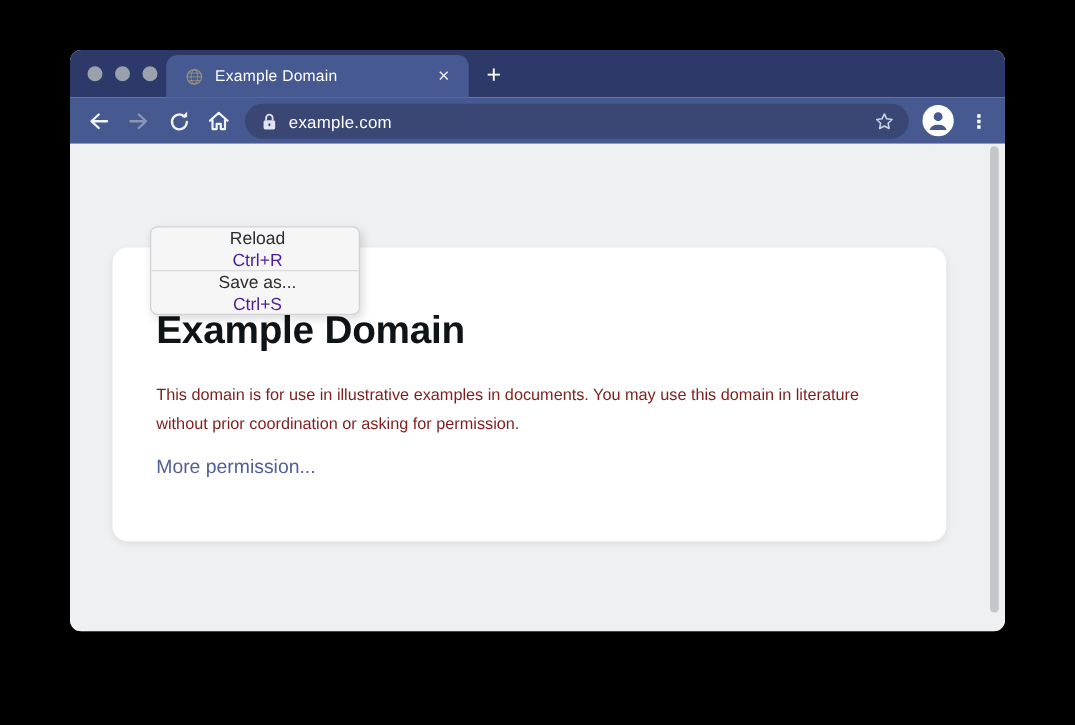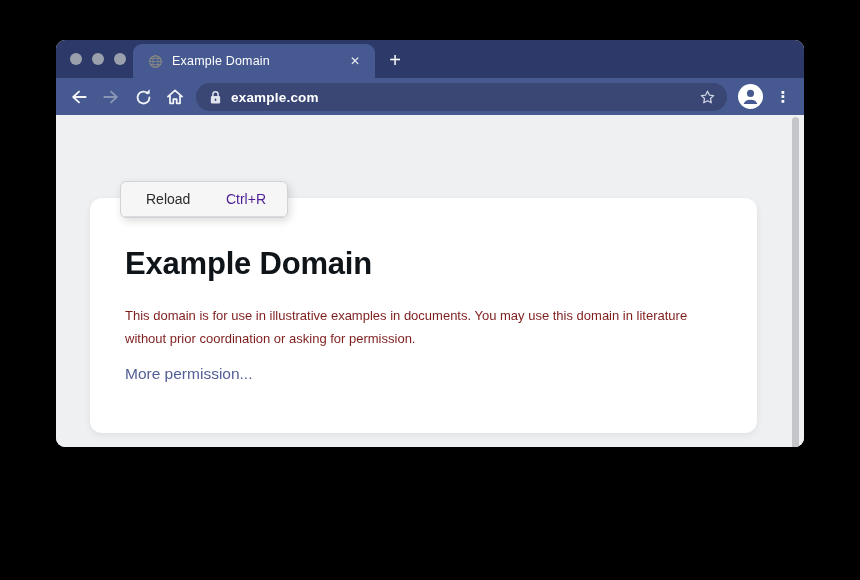--- a/index.html
+++ b/index.html
@@ -13,21 +13,21 @@
     --icon-white:#f2f4f8;
     --icon-muted:#8b95b4;
     --scrollbar-thumb:#c4c6ca;
   }
   *{box-sizing:border-box;margin:0;padding:0;}
   body{
     width:860px;height:580px;background:#000;overflow:hidden;position:relative;
     font-family:"Liberation Sans","DejaVu Sans",sans-serif;
   }
   .window{
-    position:absolute;left:56px;top:40px;width:748px;height:407px;
+    position:absolute;left:56px;top:40px;width:748px;height:465px;
     border-radius:9px;overflow:hidden;background:var(--page-background);
     box-shadow:0 18px 45px rgba(0,0,0,.6);
   }
   
   .titlebar{position:relative;height:38px;background:var(--titlebar);}
   .traffic{position:absolute;left:14px;top:13px;display:flex;gap:10px;}
   .traffic span{width:12px;height:12px;border-radius:50%;background:#9aa0ac;display:block;}
   .tab{
     position:absolute;left:77px;top:4px;width:242px;height:34px;
     background:var(--toolbar);border-radius:9px 9px 0 0;
@@ -48,21 +48,21 @@
   .tool-btn{position:absolute;top:6px;width:26px;height:26px;display:flex;align-items:center;justify-content:center;}
   .tool-btn svg{display:block;}
   .address{
     position:absolute;left:140px;top:5px;width:531px;height:28px;
     background:var(--address-bar);border-radius:14px;
     display:flex;align-items:center;padding:0 10px 0 13px;
   }
   .address .lock{flex:0 0 auto;margin-right:9px;}
   .url-input{
     flex:1;background:transparent;border:none;outline:none;color:#fff;
-    font-size:13.5px;font-weight:700;font-family:"Liberation Sans","DejaVu Sans",sans-serif;
+    font-size:13.5px;font-weight:400;font-family:"Liberation Sans","DejaVu Sans",sans-serif;
     letter-spacing:.2px;
   }
   .bookmark{flex:0 0 auto;}
   .profile{
     position:absolute;left:682px;top:6px;width:25px;height:25px;border-radius:50%;
     background:#fff;display:flex;align-items:center;justify-content:center;
   }
   .menu-dots{position:absolute;left:717px;top:5px;width:20px;height:27px;
     color:#fff;font-size:15px;font-weight:700;display:flex;align-items:center;justify-content:center;letter-spacing:0;}
   
@@ -85,21 +85,21 @@
     font-size:15.5px;color:var(--link);text-decoration:none;
   }
   
   .context-menu{
     position:absolute;left:64px;top:66px;width:168px;
     background:var(--menu-background);border:1px solid #d2d2d6;border-radius:6px;
     box-shadow:2px 3px 8px rgba(0,0,0,.14);overflow:hidden;
   }
   .menu-item{
     height:34px;display:flex;align-items:center;justify-content:space-between;
-    padding:0 21px 0 25px;font-size:14px;
+    padding:0 21px 0 25px;font-size:14px;flex-direction:column;
   }
   .menu-item .label{color:#2b2b2e;}
   .menu-item .shortcut{color:#4c1d95;}
   .menu-divider{height:1px;background:#dbdbdf;}
   
   .scrollbar-track{position:absolute;right:2px;top:0;width:12px;height:100%;}
   .scrollbar-thumb{
     position:absolute;left:2px;top:2px;width:7px;height:373px;
     background:var(--scrollbar-thumb);border-radius:4px;
   }
@@ -177,20 +177,24 @@
     <h1 class="page-title">Example Domain</h1>
     <p class="page-body">This domain is for use in illustrative examples in documents. You may use this domain in literature without prior coordination or asking for permission.</p>
     <a class="page-link" href="#">More permission...</a>
 
     <div class="context-menu">
       <div class="menu-item">
         <span class="label">Reload</span>
         <span class="shortcut">Ctrl+R</span>
       </div>
       <div class="menu-divider"></div>
+      <div class="menu-item">
+        <span class="label">Save as...</span>
+        <span class="shortcut">Ctrl+S</span>
+      </div>
     </div>
 
     <div class="scrollbar-track">
       <div class="scrollbar-thumb"></div>
     </div>
   </div>
 
 </div>
 
 </body></html>

